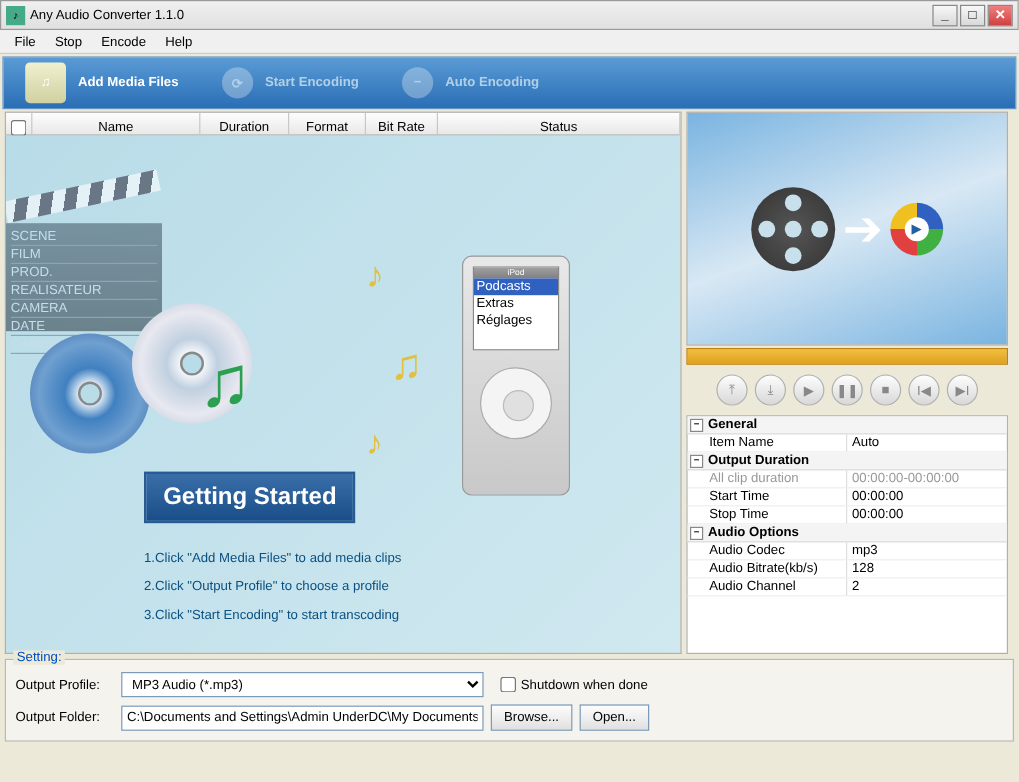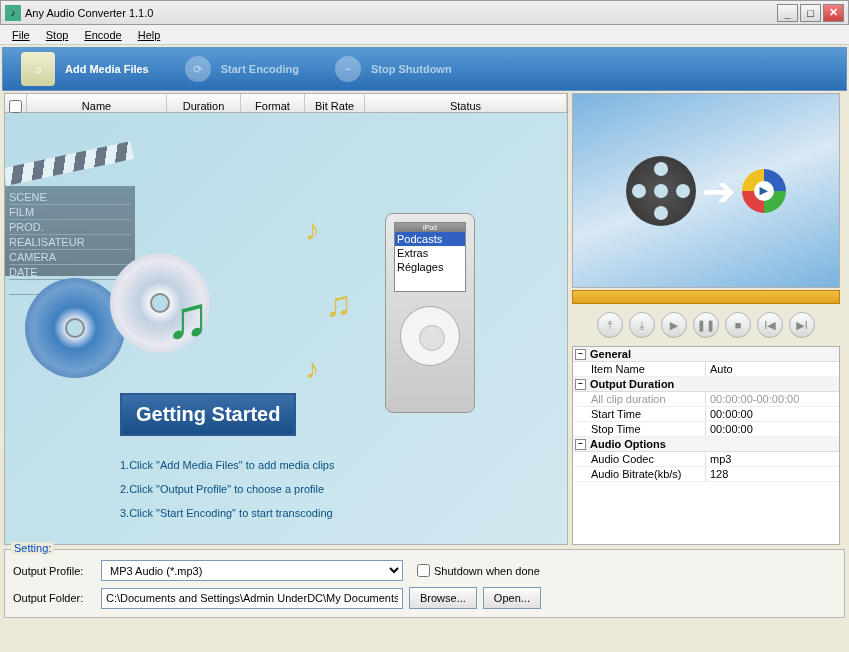--- a/index.html
+++ b/index.html
@@ -8,21 +8,21 @@
 
 .titlebar { height: 25px; background: linear-gradient(#f0f0f0, #e0e0e0); border: 1px solid #999; display: flex; align-items: center; padding: 0 4px; }
 .titlebar-icon { width: 16px; height: 16px; background: #4a8; margin-right: 4px; display: inline-flex; align-items: center; justify-content: center; font-size: 9px; }
 .titlebar-title { flex: 1; }
 .win-buttons { display: flex; gap: 2px; }
 .win-btn { width: 21px; height: 18px; border: 1px solid #888; background: linear-gradient(#f8f8f8,#d8d8d8); display: flex; align-items: center; justify-content: center; font-weight: bold; cursor: pointer; }
 .win-btn.close { background: linear-gradient(#f08080,#d04040); color: white; }
 
 
 .menubar { height: 20px; background: #f0f0f0; border-bottom: 1px solid #ccc; display: flex; align-items: center; padding: 0 4px; }
-.menu-item { padding: 2px 8px; cursor: pointer; text-decoration: underline; }
+.menu-item { padding: 2px 8px; cursor: pointer; }
 
 
 .toolbar { height: 44px; background: linear-gradient(#5a9bd5, #2a6eb5); display: flex; align-items: center; border: 1px solid #6495c8; margin: 2px; }
 .toolbar-btn { display: flex; align-items: center; height: 40px; padding: 0 18px; color: #fff; font-size: 18px; font-weight: bold; cursor: pointer; }
 .toolbar-btn.primary { color: #fff; }
 .toolbar-btn.secondary { color: #b0d0e8; }
 .toolbar-icon { width: 34px; height: 34px; margin-right: 10px; background: linear-gradient(#f0f0d0,#d0d0a0); border-radius: 4px; display: flex; align-items: center; justify-content: center; }
 .toolbar-icon.sec { background: rgba(255,255,255,0.3); border-radius: 50%; width: 26px; height: 26px; }
 
 
@@ -121,21 +121,21 @@
   <div class="toolbar-btn primary">
     <span class="toolbar-icon">♫</span>
     <span>Add Media Files</span>
   </div>
   <div class="toolbar-btn secondary">
     <span class="toolbar-icon sec">⟳</span>
     <span>Start Encoding</span>
   </div>
   <div class="toolbar-btn secondary">
     <span class="toolbar-icon sec">−</span>
-    <span>Stop Shutdown</span>
+    <span>Auto Encoding</span>
   </div>
 </div>
 
 <div class="main">
   <div class="left">
     <div class="list-header">
       <div class="list-col cb"><input type="checkbox" style=""></div>
       <div class="list-col name">Name</div>
       <div class="list-col dur">Duration</div>
       <div class="list-col fmt">Format</div>
@@ -240,20 +240,24 @@
         <span>Audio Options</span>
       </div>
       <div class="prop-row">
         <div class="prop-label">Audio Codec</div>
         <div class="prop-value">mp3</div>
       </div>
       <div class="prop-row">
         <div class="prop-label">Audio Bitrate(kb/s)</div>
         <div class="prop-value">128</div>
       </div>
+      <div class="prop-row">
+        <div class="prop-label">Audio Channel</div>
+        <div class="prop-value">2</div>
+      </div>
     </div>
   </div>
 </div>
 
 <div class="settings-box">
   <span class="settings-legend">Setting:</span>
   <div class="settings-row">
     <span class="settings-label">Output Profile:</span>
     <select class="settings-input settings-select">
       <option>MP3 Audio (*.mp3)</option>

